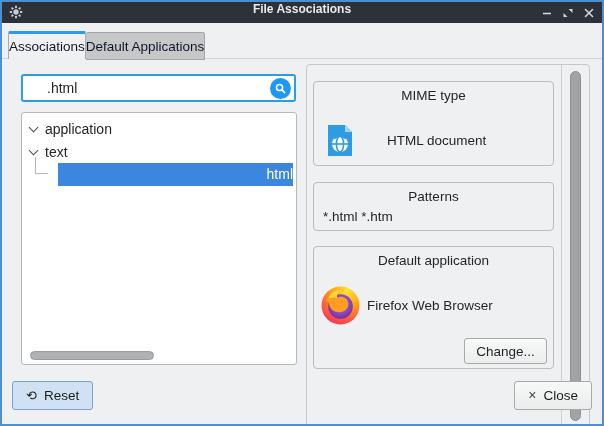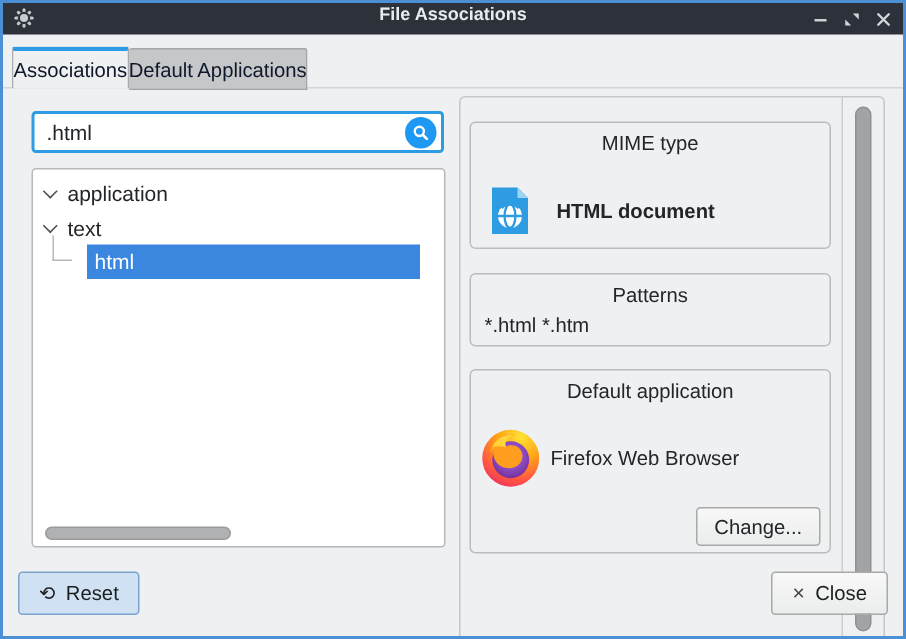--- a/index.html
+++ b/index.html
@@ -35,21 +35,21 @@
   }
   .tab-baseline { position:absolute; left:0; top:56px; width:600px; height:1px; background:#d4d5d6; }
   
   .search {
     position:absolute; left:19px; top:72px; width:275px; height:28px;
     background:#fff; border:2px solid #2d9ce3; border-radius:3px;
     display:flex; align-items:center;
   }
   .search input {
     flex:1; border:none; outline:none; background:transparent;
-    font-size:14px; color:#232629; padding:0 8px; font-family:"Liberation Sans", sans-serif;
+    font-size:14px; color:#232629; padding:0 24px; font-family:"Liberation Sans", sans-serif;
   }
   .search-btn {
     width:21px; height:21px; border-radius:50%; background:#1d99f3;
     margin-right:3px; display:flex; align-items:center; justify-content:center;
     cursor:pointer; flex:none;
   }
   
   .tree {
     position:absolute; left:19px; top:110px; width:276px; height:253px;
     background:#fff; border:1px solid #b6b8ba; border-radius:3px;
@@ -60,21 +60,21 @@
     position:absolute; left:8px; top:7px; width:7px; height:7px;
     border-right:1.5px solid #4d4d4d; border-bottom:1.5px solid #4d4d4d;
     transform:rotate(45deg); cursor:pointer;
   }
   .trow.parent .tlabel { margin-left:23px; }
   .trow.child .elbow {
     position:absolute; left:13px; top:-6px; width:13px; height:17px;
     border-left:1px solid #b8b8b8; border-bottom:1px solid #b8b8b8;
   }
   .trow.child .tlabel { margin-left:36px; padding-left:5px; flex:1; height:23px; line-height:23px; }
-  .trow.child.selected .tlabel { background:#3b87e0; color:#fff; margin-right:16px; }
+  .trow.child.selected .tlabel { background:#3b87e0; color:#fff; margin-right:3px;text-align:right; }
   .hscroll {
     position:absolute; left:8px; bottom:4px; width:124px; height:9px;
     background:#b0b1b2; border:1px solid #9a9b9c; border-radius:5px; cursor:pointer;
   }
   
   .rframe {
     position:absolute; left:304px; top:62px; width:284px; height:390px;
     border:1px solid #c6c7c8; border-radius:4px;
   }
   .vtrack { position:absolute; right:0; top:0; bottom:0; width:28px; border-left:1px solid #cccdce; }
@@ -84,21 +84,21 @@
   }
   .group {
     position:absolute; left:6px; width:241px;
     border:1px solid #bbbcbe; border-radius:4px;
   }
   .gtitle { text-align:center; font-size:13.5px; color:#232629; margin-top:6px; }
   .g1 { top:16px; height:85px; }
   .g2 { top:117px; height:49px; }
   .g3 { top:181px; height:123px; }
   .gcontent { position:absolute; left:0; right:0; display:flex; align-items:center; font-size:13.5px; color:#232629; }
-  .g1 .gcontent { top:42px; padding-left:10px; gap:15px;font-weight:bold; }
+  .g1 .gcontent { top:42px; padding-left:10px; gap:31px; }
   .g2 .gcontent { top:26px; padding-left:9px; }
   .g3 .gcontent { top:38px; padding-left:6px; gap:6px; }
   .change-btn {
     position:absolute; right:6px; bottom:4px; width:83px; height:26px;
     background:linear-gradient(#f8f8f8,#ebecec); border:1px solid #a8a9aa; border-radius:3px;
     font-size:13.5px; color:#232629; display:flex; align-items:center; justify-content:center;
     cursor:pointer; font-family:"Liberation Sans", sans-serif;
   }
   
   .footer-btn {

